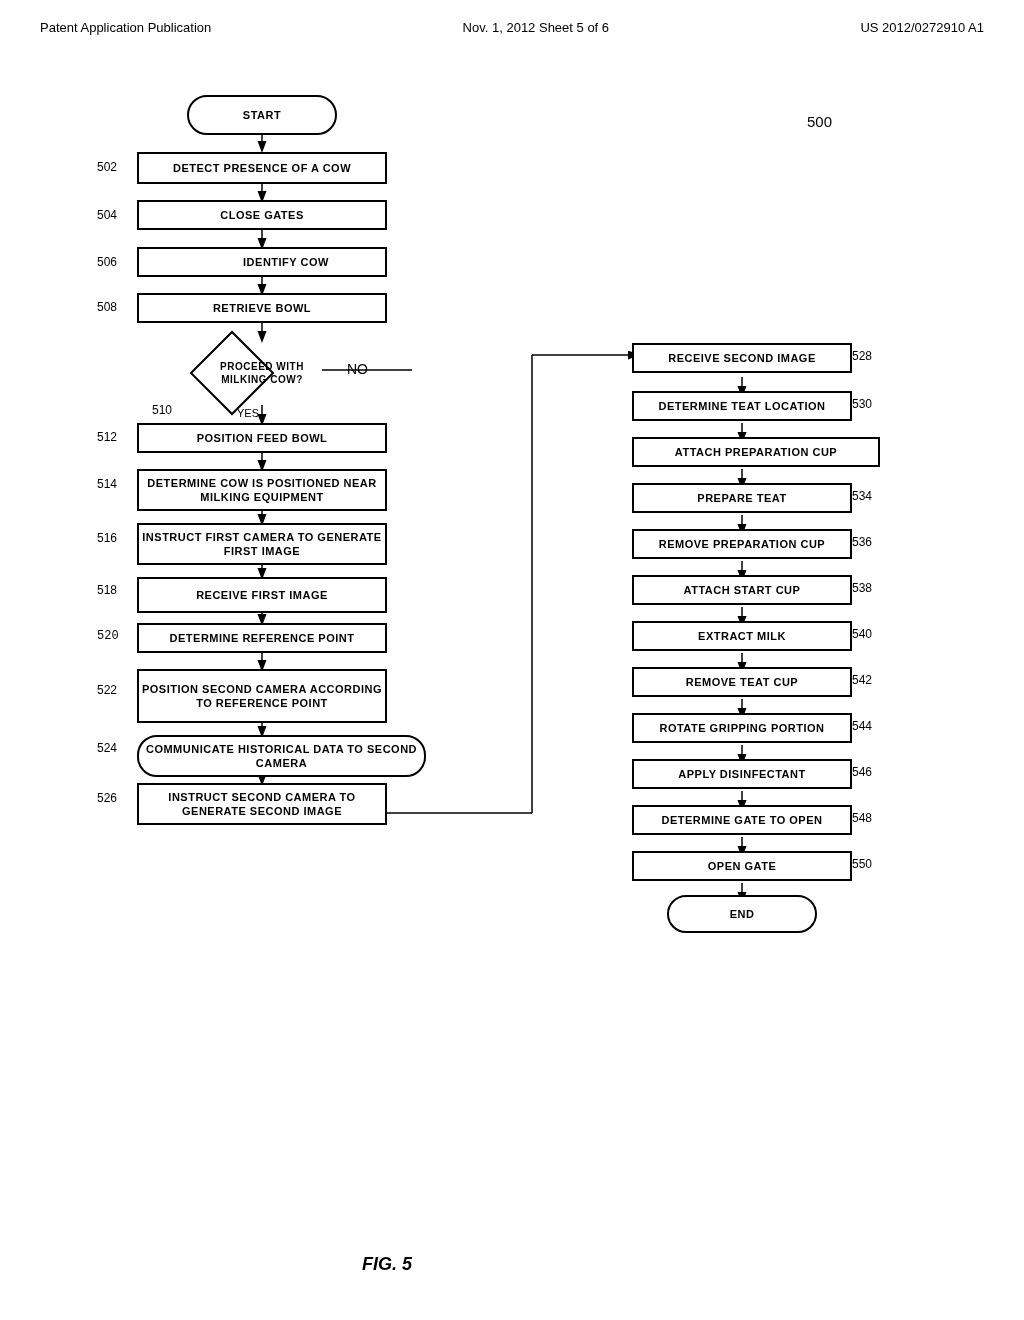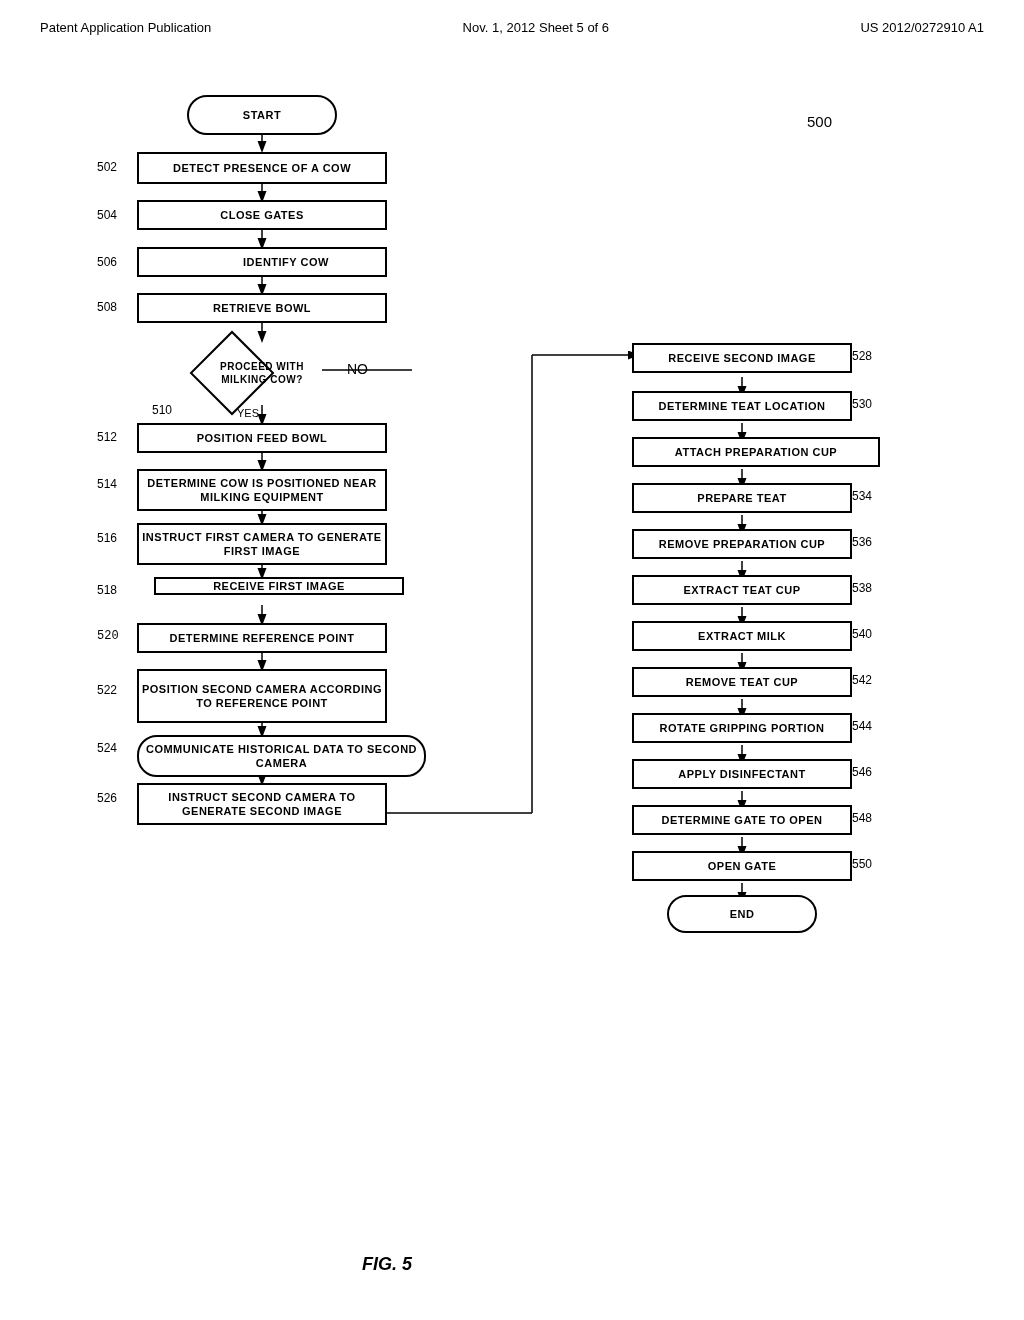--- a/index.html
+++ b/index.html
@@ -242,21 +242,21 @@
     </div>
 
     <div class="label" style="left: 55px; top: 466px;">516</div>
 
     <div class="shape rect" style="left: 95px; top: 458px; width: 250px; height: 42px;">
       <span>INSTRUCT FIRST CAMERA TO GENERATE FIRST IMAGE</span>
     </div>
 
     <div class="label" style="left: 55px; top: 518px;">518</div>
 
-    <div class="shape rect" style="left: 112px; top: 512px; width: 250px; height: 18px;">
+    <div class="shape rect" style="left: 95px; top: 512px; width: 250px; height: 36px;">
       <span>RECEIVE FIRST IMAGE</span>
     </div>
 
     <div class="label" style="left: 55px; top: 564px; font-family: Liberation Mono, monospace;">520</div>
 
     <div class="shape rect" style="left: 95px; top: 558px; width: 250px; height: 30px;">
       <span>DETERMINE REFERENCE POINT</span>
     </div>
 
     <div class="label" style="left: 55px; top: 618px;">522</div>
@@ -303,21 +303,21 @@
 
     <div class="label" style="left: 810px; top: 470px;">536</div>
 
     <div class="shape rect" style="left: 590px; top: 464px; width: 220px; height: 30px;">
       <span>REMOVE PREPARATION CUP</span>
     </div>
 
     <div class="label" style="left: 810px; top: 516px;">538</div>
 
     <div class="shape rect" style="left: 590px; top: 510px; width: 220px; height: 30px;">
-      <span>EXTRACT TEAT CUP</span>
+      <span>ATTACH START CUP</span>
     </div>
 
     <div class="label" style="left: 810px; top: 562px;">540</div>
 
     <div class="shape rect" style="left: 590px; top: 556px; width: 220px; height: 30px;">
       <span>EXTRACT MILK</span>
     </div>
 
     <div class="label" style="left: 810px; top: 608px;">542</div>
 

